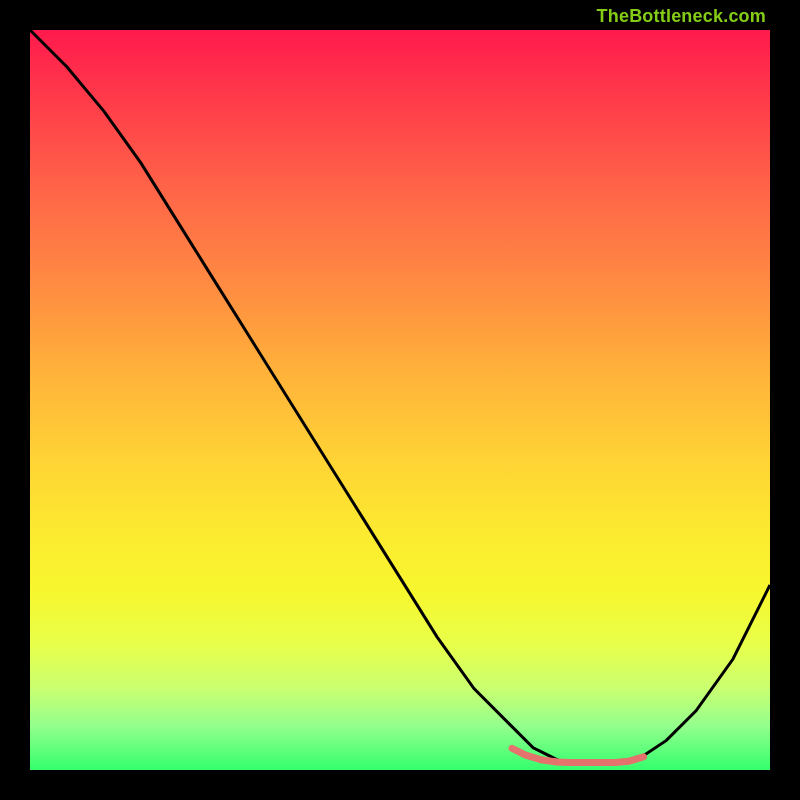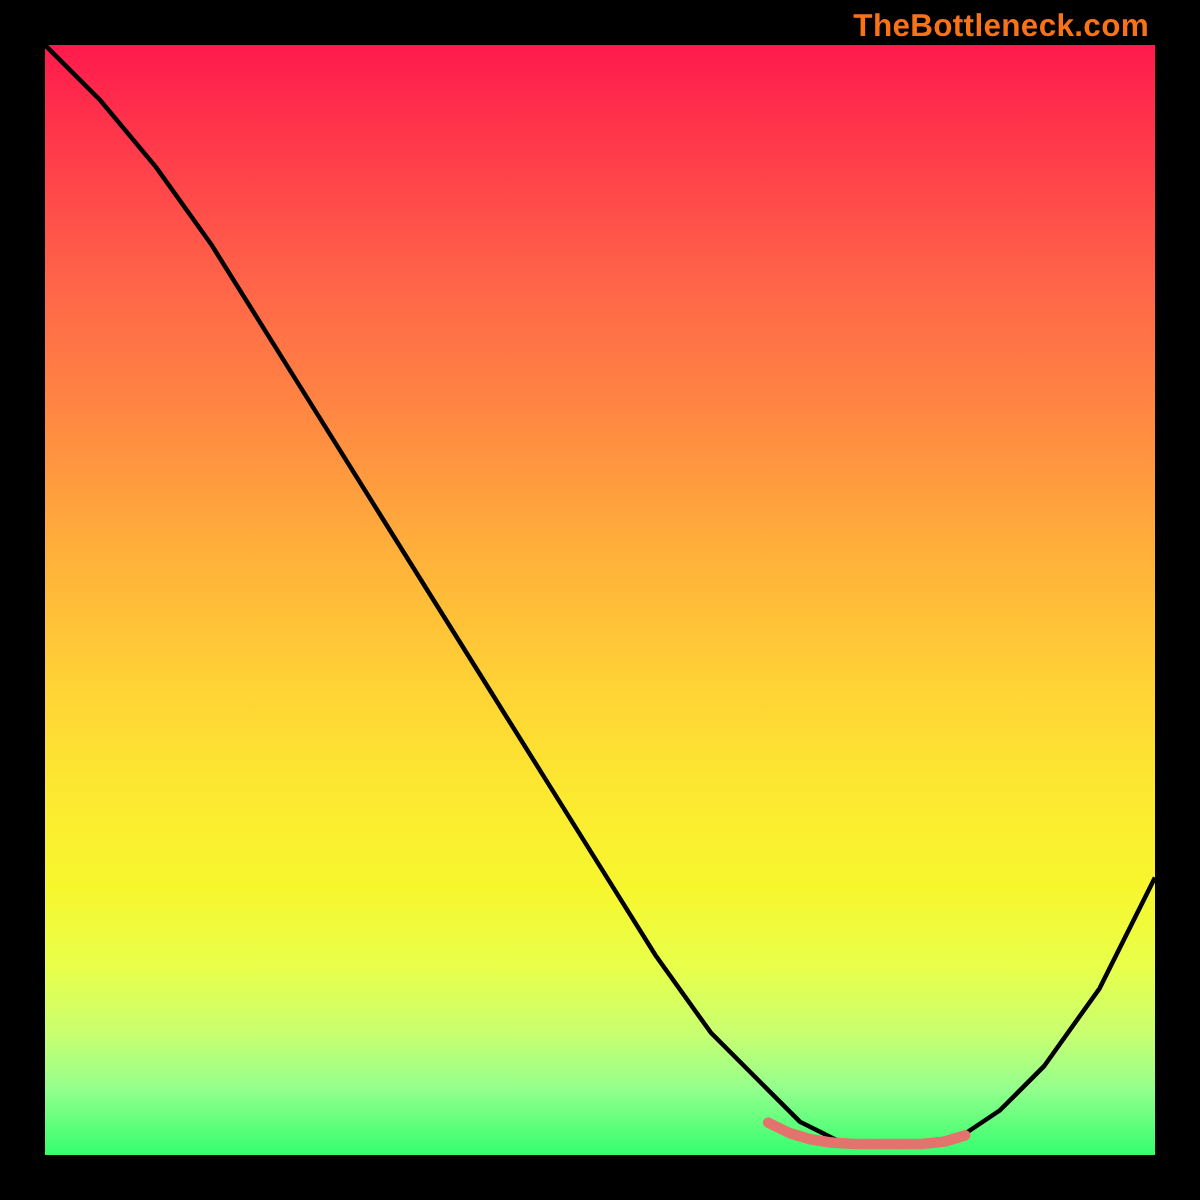--- a/index.html
+++ b/index.html
@@ -37,22 +37,22 @@
       #e8ff4a 83%,
       #c9ff70 89%,
       #94ff8d 94%,
       #34ff6d 100%
     );
   }
   .attr {
     position: absolute;
     top: 6px;
     right: 34px;
-    color: #f97316;
-    font-size: 21px;
+    color: #84cc16;
+    font-size: 18px;
     font-weight: 600;
     letter-spacing: 0.2px;
   }
   svg {
     position: absolute;
     left: 0;
     top: 0;
   }
 </style>
 </head>

